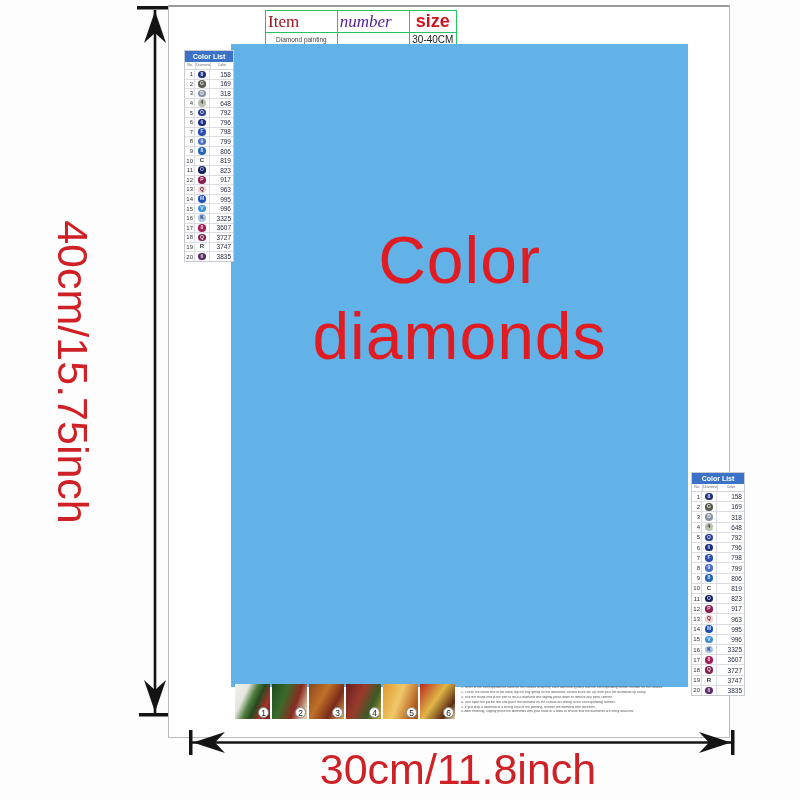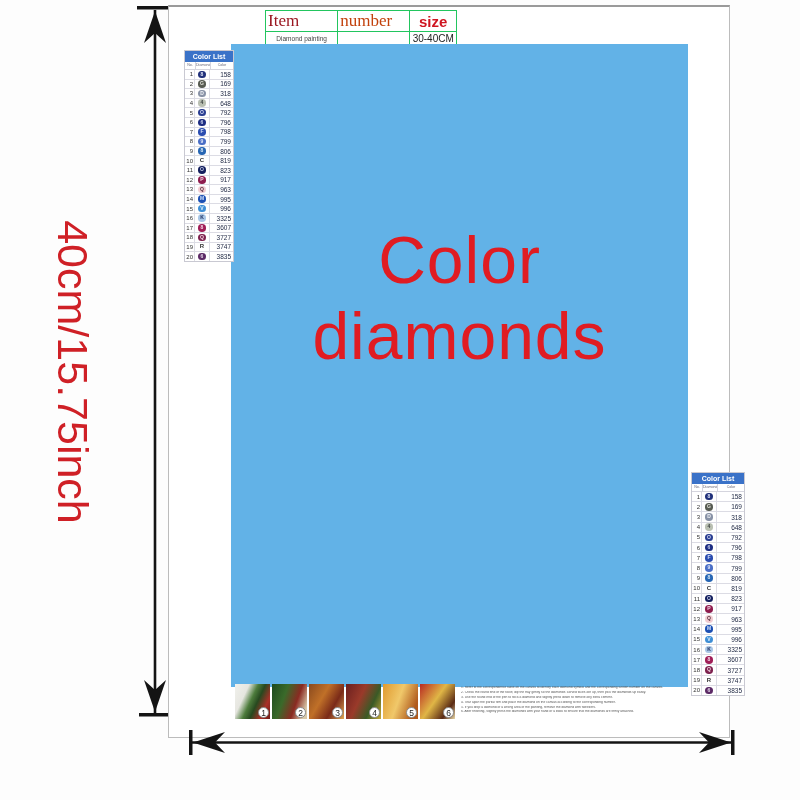--- a/index.html
+++ b/index.html
@@ -8,22 +8,22 @@
 
   
   .page{position:absolute;left:168px;top:5px;width:560px;height:730px;background:#ffffff;
         border:1px solid #bcbcbc;border-top:2px solid #9a9a9a;}
 
   
   .item-table{position:absolute;left:96px;top:3px;width:192px;border-collapse:collapse;}
   .item-table td{border:1px solid #22c55e;padding:0 2px;background:#fff;}
   .it-head td{height:20px;}
   .it-item{width:74px;font-family:"Liberation Serif",serif;font-size:17px;color:#9a1620;}
-  .it-number{width:70px;font-family:"Liberation Serif",serif;font-size:17px;color:#c2410c;}
-  .it-size{width:44px;font-size:15px;font-weight:bold;color:#cf1420;text-align:center;}
+  .it-number{width:70px;font-family:"Liberation Serif",serif;font-size:17px;color:#4c1d95;font-style:italic;}
+  .it-size{width:44px;font-size:18px;font-weight:bold;color:#cf1420;text-align:center;}
   .it-row td{height:13px;text-align:center;}
   .it-name{font-size:6.5px;color:#444;}
   .it-sizeval{font-size:10px;color:#222;text-align:center;}
 
   
   .paste{position:absolute;left:62px;top:37px;width:457px;height:643px;
          background:var(--paste-bg,#62b2e7);text-align:center;}
   .paste-line1{padding-top:178px;font-size:66px;color:var(--accent-red,#e01c22);letter-spacing:1px;}
   .paste-line2{margin-top:44px;font-size:57px;color:var(--accent-red,#e01c22);}
 
@@ -437,14 +437,15 @@
       </div>
   </div>
 
   <svg class="harrow" width="552" height="30" viewBox="0 0 552 30">
     <rect x="3" y="2" width="3.5" height="25" fill="#141414"></rect>
     <rect x="545" y="2" width="3.5" height="25" fill="#141414"></rect>
     <line x1="6" y1="14.5" x2="546" y2="14.5" stroke="#141414" stroke-width="2.6"></line>
     <polygon points="7,14.5 39,4 29,14.5 39,25" fill="#141414"></polygon>
     <polygon points="545,14.5 513,4 523,14.5 513,25" fill="#141414"></polygon>
   </svg>
+  <div class="hlabel">30cm/11.8inch</div>
 
 </div>
 
 </body></html>

